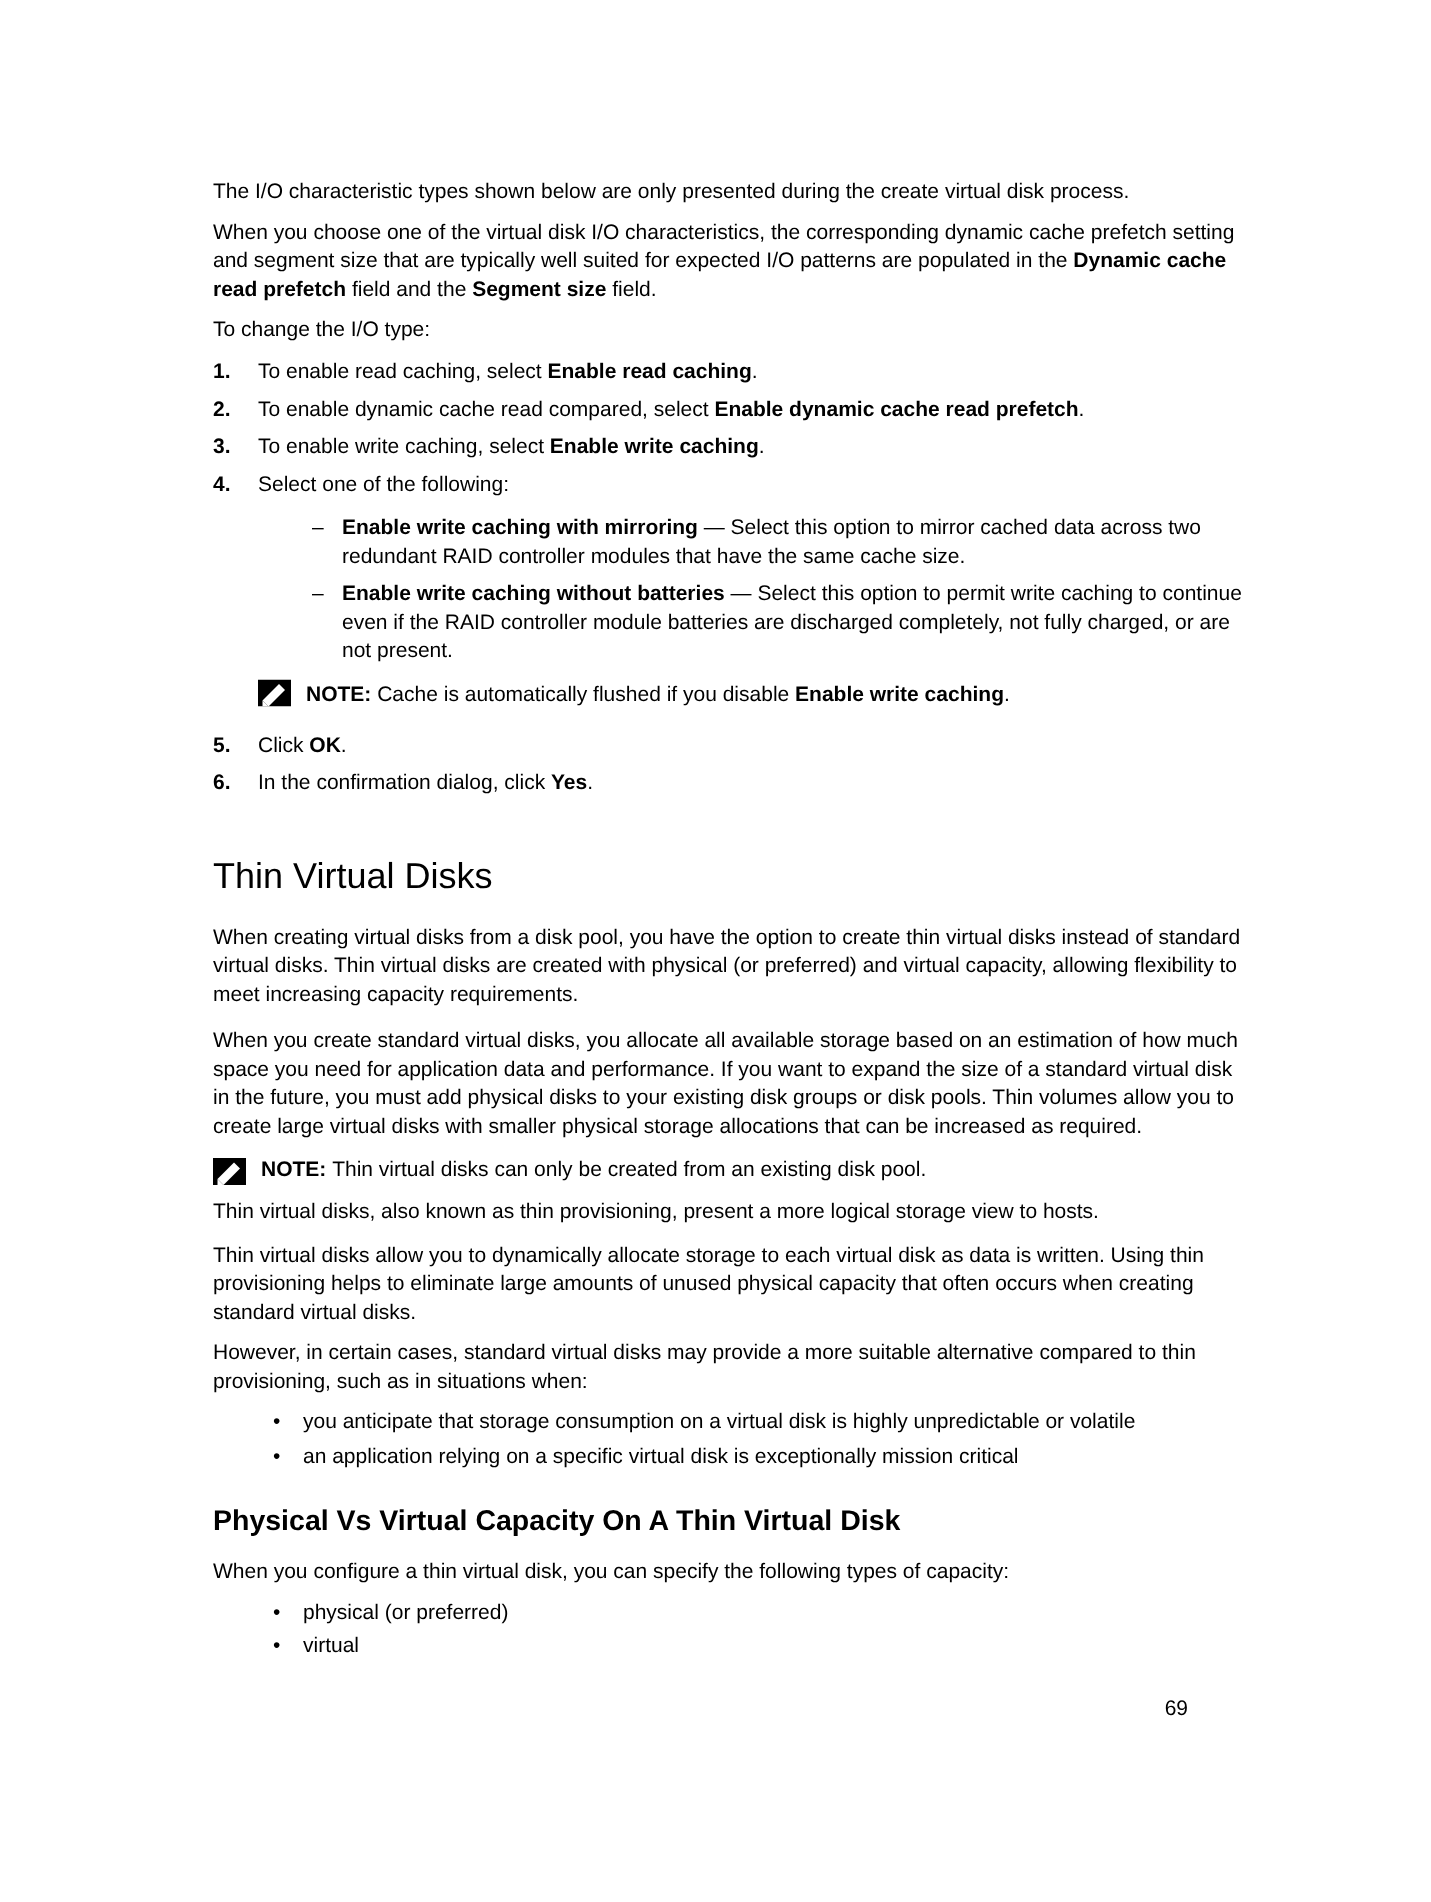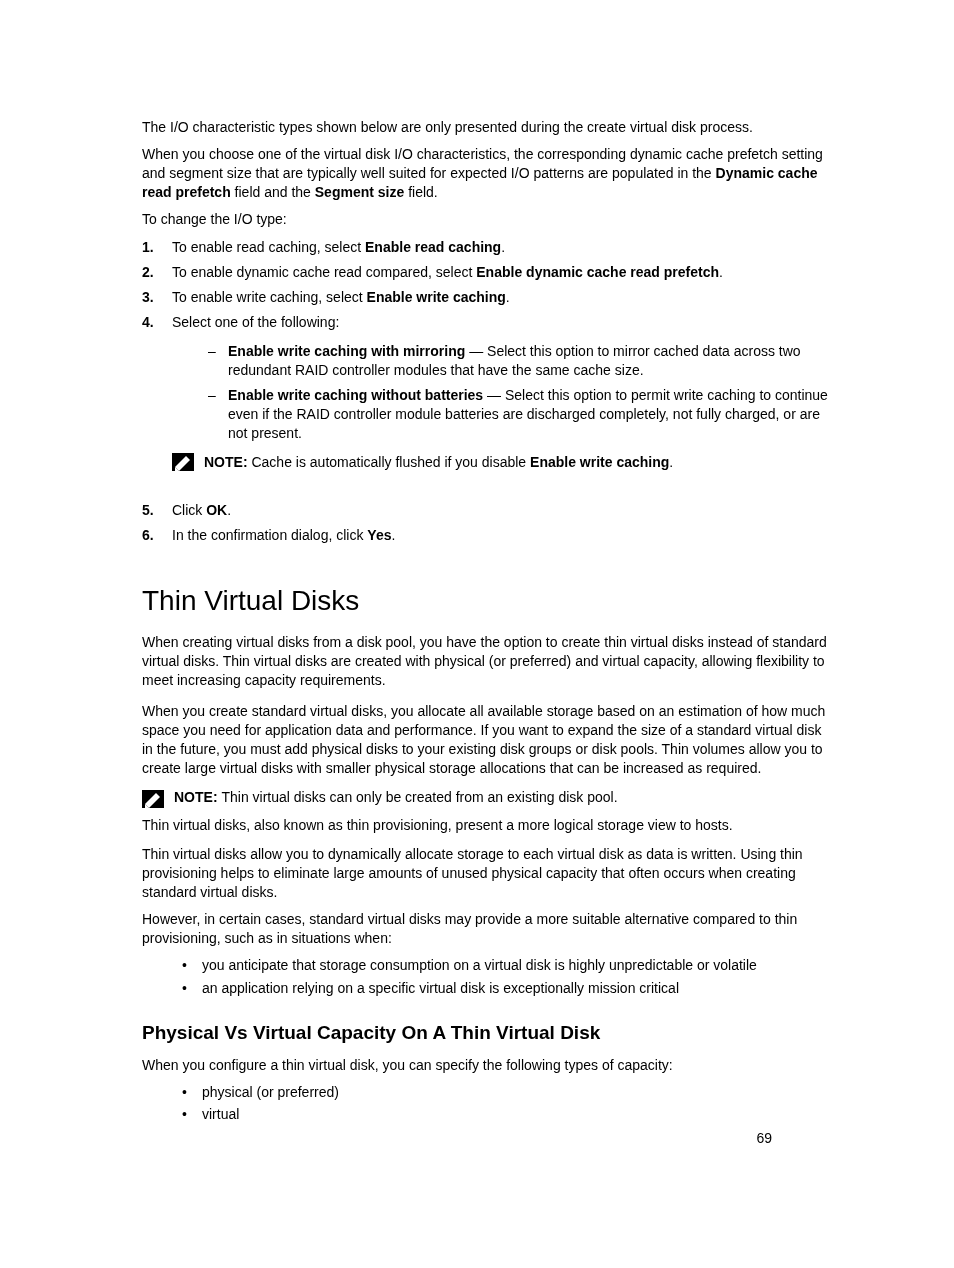--- a/index.html
+++ b/index.html
@@ -59,25 +59,25 @@
   .note-icon {
     width: 22px;
     height: 18px;
     flex-shrink: 0;
     margin-right: 10px;
     margin-top: 1px;
   }
   .note-inline {
     display: flex;
     align-items: center;
-    margin: 6px 0 24px 0;
+    margin: 6px 0 10px 0;
   }
   .note-inline .note-icon { margin-top: 1px; }
   h1 {
-    font-size: 28px;
+    font-size: 24px;
     font-weight: normal;
     margin: 40px 0 16px 0;
     font-family: "Trebuchet MS", Arial, sans-serif;
   }
   h2 {
     font-size: 19px;
     font-weight: bold;
     margin: 24px 0 12px 0;
     font-family: "Trebuchet MS", Arial, sans-serif;
   }
@@ -89,21 +89,21 @@
     margin-bottom: 4px;
     line-height: 1.35;
   }
   .bul-dot {
     width: 20px;
     flex-shrink: 0;
   }
   .pagenum {
     position: absolute;
     bottom: 122px;
-    right: 118px;
+    right: 98px;
     font-size: 14px;
   }
 </style>
 </head>
 <body>
 
 <div class="page">
 
   <p>The I/O characteristic types shown below are only presented during the create virtual disk process.</p>
 

